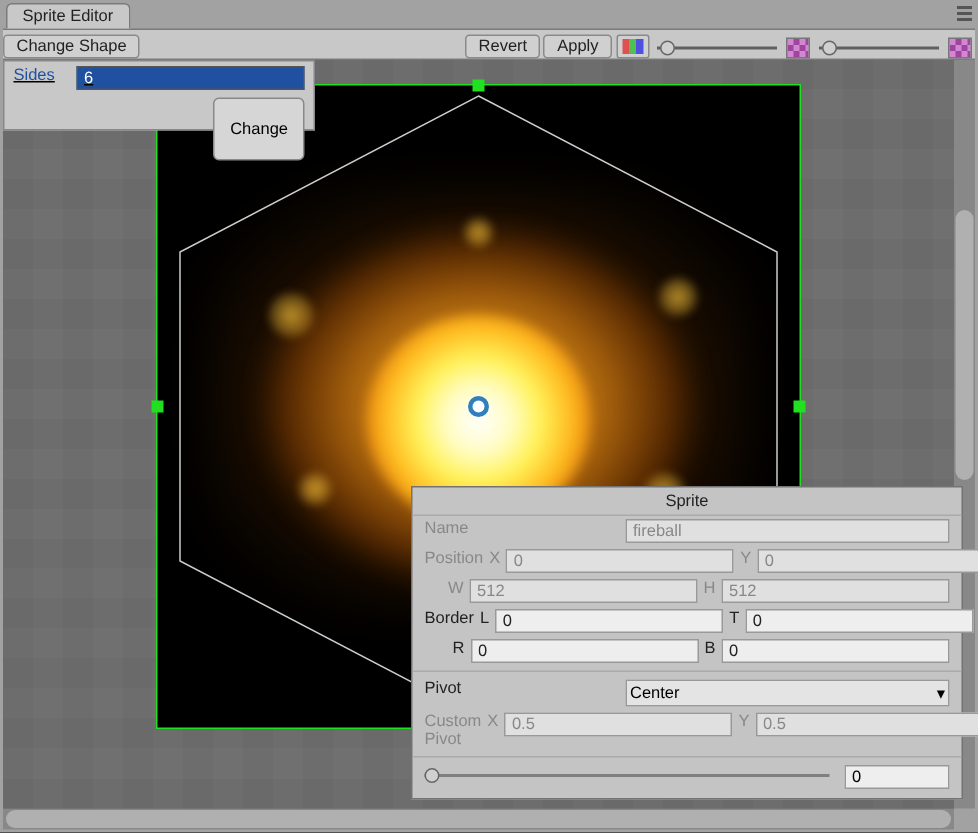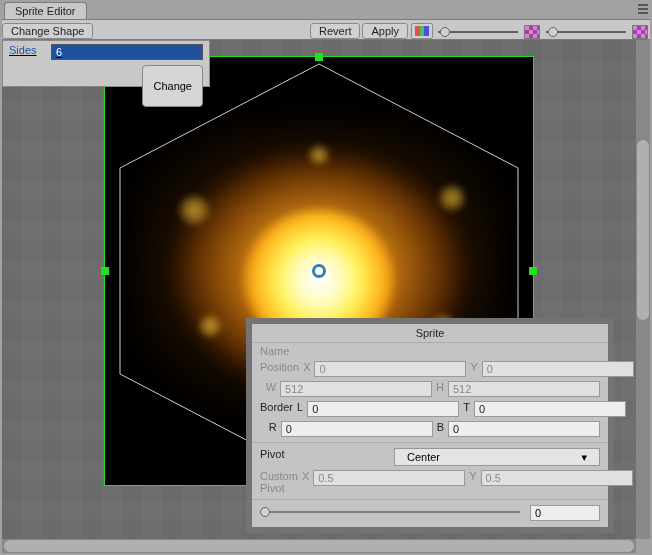--- a/index.html
+++ b/index.html
@@ -41,30 +41,30 @@
 .hex-line { stroke: #ccc; stroke-width: 1; fill: none; }
 .selection-rect { position: absolute; left: 102px; top: 16px; width: 430px; height: 430px; border: 1px solid #20e020; pointer-events: none; }
 .handle { position: absolute; width: 8px; height: 8px; background: #20e020; transform: translate(-50%, -50%); }
 .pivot { position: absolute; width: 14px; height: 14px; border: 3px solid #3080c0; border-radius: 50%; background: #fff; transform: translate(-50%, -50%); }
 
 .vscroll { position: absolute; right: 0; top: 38px; width: 14px; bottom: 14px; background: #888; }
 .vscroll-thumb { position: absolute; left: 1px; right: 1px; top: 100px; height: 180px; background: #b0b0b0; border-radius: 6px; }
 .hscroll { position: absolute; left: 0; right: 14px; bottom: 0; height: 14px; background: #888; }
 .hscroll-thumb { position: absolute; top: 1px; bottom: 1px; left: 2px; right: 2px; background: #b0b0b0; border-radius: 6px; }
 
-.inspector { position: absolute; right: 36px; bottom: 20px; width: 368px; background: #c4c4c4; border: 6px solid #737373; z-index: 5; }
+.inspector { position: absolute; right: 8px; bottom: 20px; width: 368px; background: #c4c4c4; border: 1px solid #737373; z-index: 5; }
 .insp-header { text-align: center; padding: 3px; border-bottom: 1px solid #aaa; color: #222; }
 .insp-row { display: flex; padding: 2px 8px; gap: 4px; }
 .insp-label { width: 130px; color: #222; }
 .insp-label.dim { color: #888; }
 .insp-sub { width: 14px; color: #222; text-align: right; }
 .insp-sub.dim { color: #888; }
 .insp-input { flex: 1; height: 16px; background: #eee; border: 1px solid #999; padding: 0 4px; color: #222; }
 .insp-input.dim { color: #888; background: #e0e0e0; }
-.insp-select { flex: 1; height: 18px; background: #e4e4e4; border: 1px solid #999; padding: 0 12px; display: flex; align-items: center; justify-content: space-between; cursor: pointer; }
+.insp-select { flex: 1; height: 18px; background: #e4e4e4; border: 1px solid #999; padding: 0 2px; display: flex; align-items: center; justify-content: space-between; cursor: pointer; }
 .insp-slider { flex: 1; height: 14px; position: relative; margin-right: 6px; }
 .insp-slider-track { position: absolute; top: 6px; left: 0; right: 0; height: 2px; background: #808080; }
 .insp-slider-thumb { position: absolute; top: 2px; left: 0; width: 10px; height: 10px; background: #d0d0d0; border: 1px solid #666; border-radius: 5px; }
 .insp-num { width: 70px; height: 16px; background: #eee; border: 1px solid #999; padding: 0 4px; }
 hr.insp-div { border: none; border-top: 1px solid #aaa; margin: 3px 0; }
 </style>
 </head>
 <body>
 
 <div class="window">
@@ -135,20 +135,21 @@
       <input class="sides-input" value="6" style="">
     </div>
     <button class="change-btn">Change</button>
   </div>
 
   <div class="inspector">
     <div class="insp-header">Sprite</div>
 
     <div class="insp-row">
       <span class="insp-label dim">Name</span>
+      <input class="insp-input dim" value="fireball" style="">
     </div>
 
     <div class="insp-row">
       <span class="insp-label dim">Position</span>
       <span class="insp-sub dim">X</span>
       <input class="insp-input dim" value="0" style="">
       <span class="insp-sub dim">Y</span>
       <input class="insp-input dim" value="0" style="">
     </div>
     <div class="insp-row">

